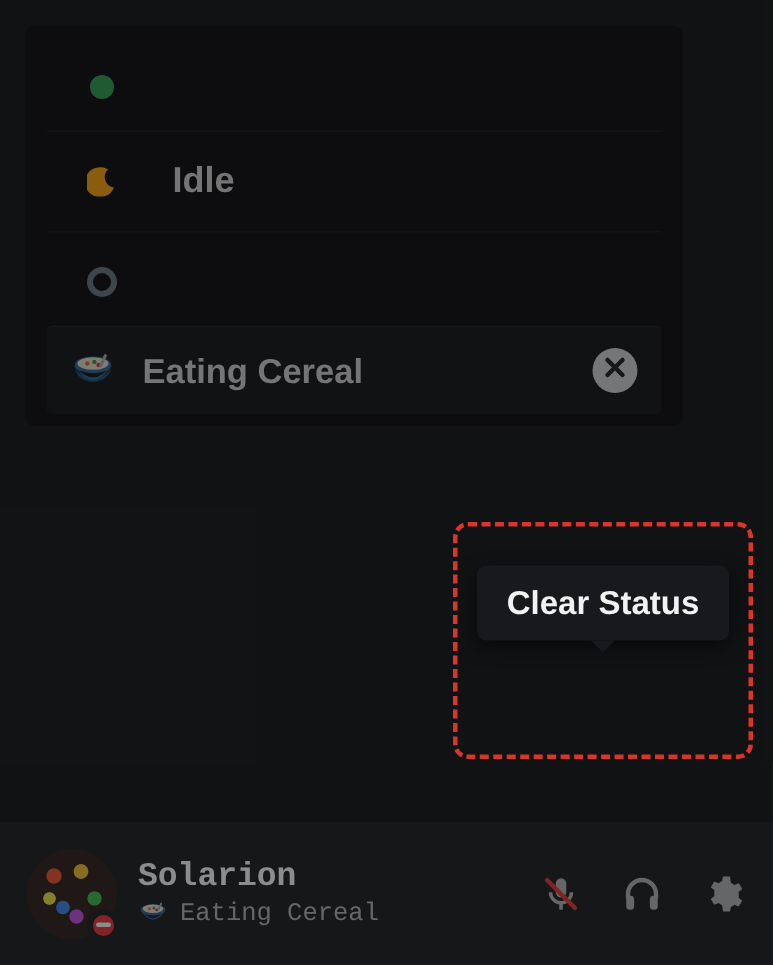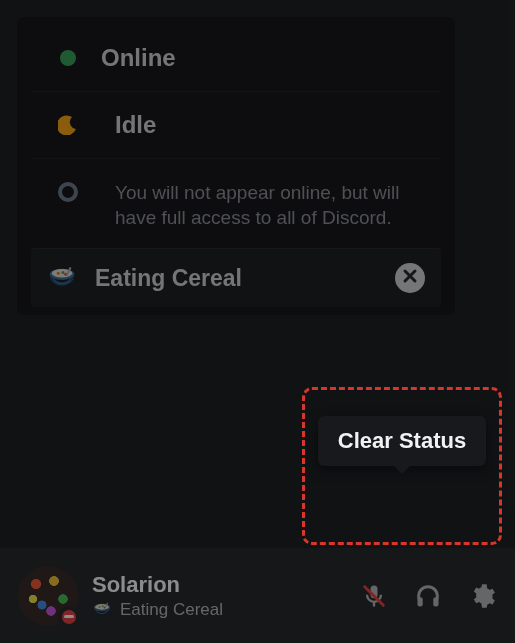--- a/index.html
+++ b/index.html
@@ -91,21 +91,21 @@
   .clear-btn {
     width:30px;height:30px;border-radius:50%;
     background:#d6d8db;
     display:flex;align-items:center;justify-content:center;
     cursor:pointer;
   }
   .clear-btn svg { width:16px;height:16px; }
   
   .highlight-box {
     position:absolute;
-    left:302px; top:387px;
+    left:302px; top:348px;
     width:200px; height:158px;
     border:3px dashed #d9362b;
     border-radius:10px;
     z-index:200;
     pointer-events:none;
     display:flex;
     justify-content:center;
   }
   .tooltip {
     position:absolute;
@@ -160,21 +160,21 @@
     position:absolute;
     right:-2px;bottom:-2px;
     width:22px;height:22px;border-radius:50%;
     background:#ed4245;
     border:4px solid #292b2f;
     display:flex;align-items:center;justify-content:center;
   }
   .avatar-badge::after{
     content:"";width:10px;height:3px;background:#fff;border-radius:2px;
   }
-  .user-text{flex:1;min-width:0;}
+  .user-text{flex:1;min-width:0;font-family:Liberation Mono, monospace;}
   .username{
     font-size:22px;font-weight:700;color:#fff;
   }
   .user-status{
     display:flex;align-items:center;gap:8px;
     font-size:17px;color:#b9bbbe;margin-top:2px;
   }
   .user-status .mini-bowl{width:20px;height:20px;}
   .controls{display:flex;gap:24px;align-items:center;}
   .ctrl-icon{
@@ -188,23 +188,20 @@
 <div class="overlay"></div>
 
 <div class="menu">
 
   <div class="status-item">
     <span class="status-icon">
       <svg viewBox="0 0 20 20" width="20" height="20">
           <circle cx="10" cy="10" r="8" fill="#3ba55d"></circle>
         </svg>
     </span>
-    <div class="status-text">
-      <div class="status-label">Online</div>
-    </div>
   </div>
 
   <div class="status-item">
     <span class="status-icon">
       <svg viewBox="0 0 20 20" width="20" height="20">
         <path d="M14 2 A10 10 0 1 0 18 14 A7 7 0 0 1 14 2 Z" fill="#faa81a"></path>
       </svg>
     </span>
     <div class="status-text">
       <div class="status-label">Idle</div>
@@ -212,21 +209,20 @@
   </div>
 
 
   <div class="status-item">
     <span class="status-icon">
       <svg viewBox="0 0 20 20" width="20" height="20">
         <circle cx="10" cy="10" r="8" fill="none" stroke="#747f8d" stroke-width="4"></circle>
       </svg>
     </span>
     <div class="status-text">
-      <div class="status-desc">You will not appear online, but will have full access to all of Discord.</div>
     </div>
   </div>
 
   <div class="custom-status-row">
     <span class="bowl">
       <svg viewBox="0 0 32 32" width="30" height="30">
         <ellipse cx="16" cy="12" rx="13" ry="6" fill="#3b6fa0"></ellipse>
         <ellipse cx="16" cy="11" rx="11" ry="4.5" fill="#e8e2d0"></ellipse>
         <circle cx="12" cy="11" r="1.6" fill="#e07a3a"></circle>
         <circle cx="17" cy="10" r="1.6" fill="#4aa05a"></circle>

